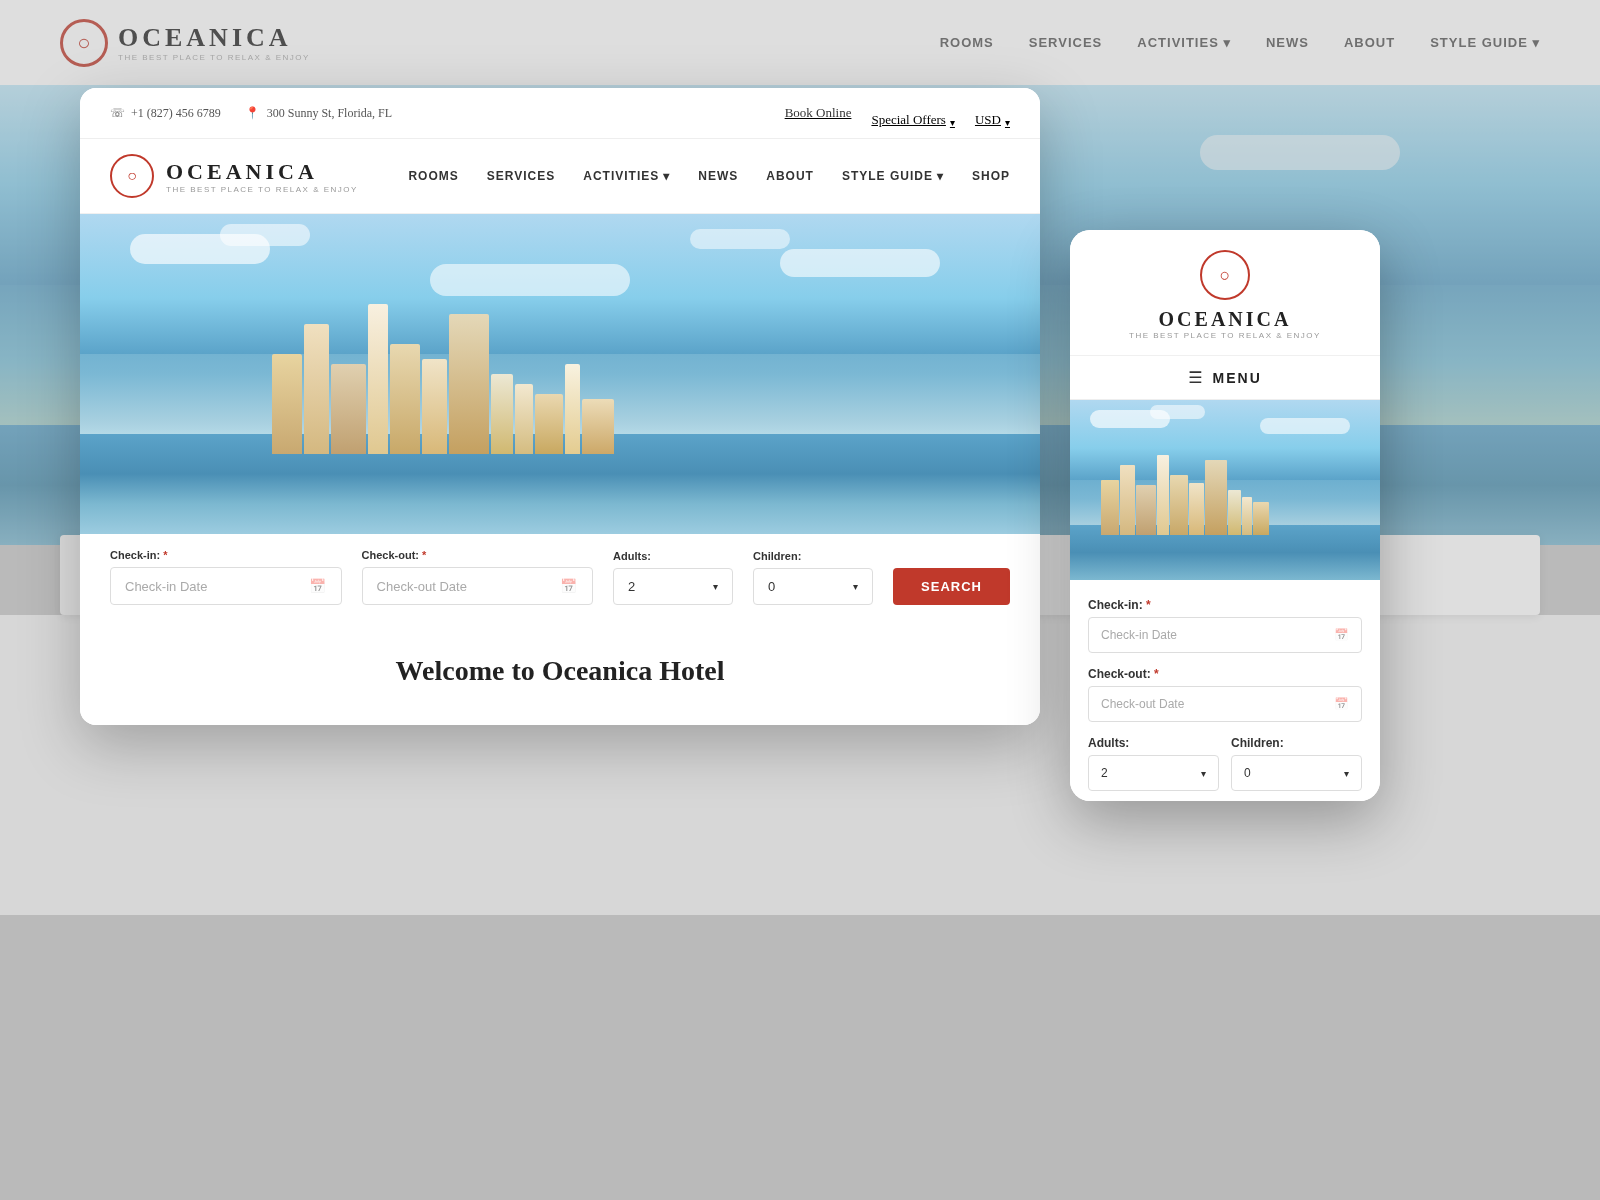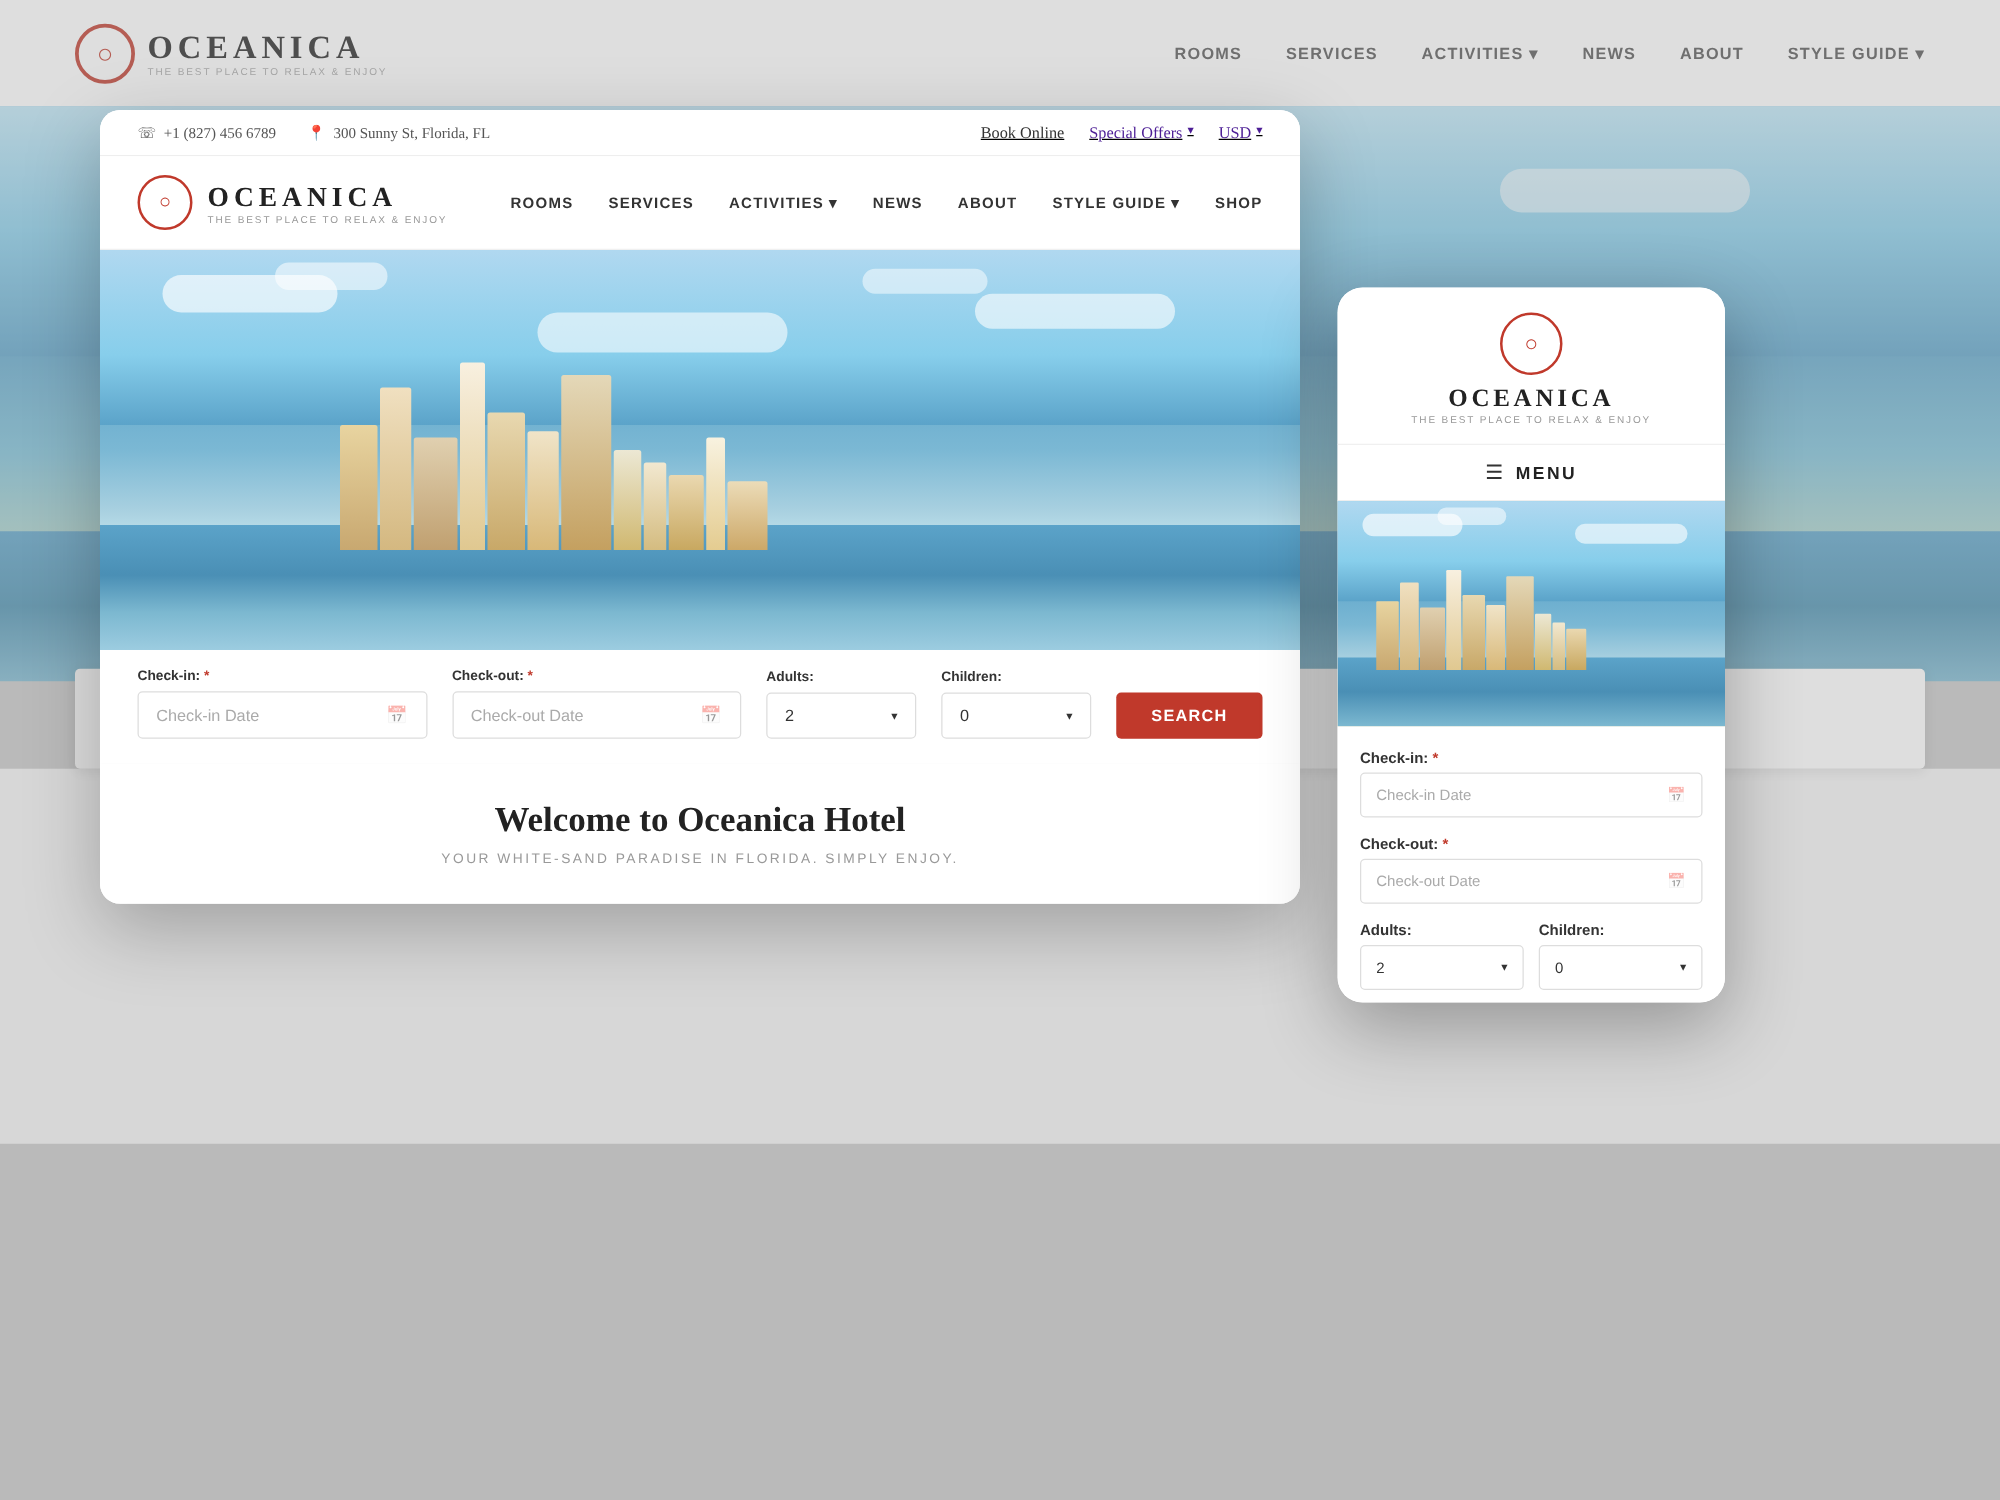--- a/index.html
+++ b/index.html
@@ -57,25 +57,26 @@
     }
 
     .topbar-link {
       font-size: 13px;
       color: #333;
       cursor: pointer;
     }
 
     .topbar-dropdown {
       font-size: 13px;
-      color: #4c1d95;
+      color: #000000;
       cursor: pointer;
       display: flex;
-      align-items: flex-start;
+      align-items: flex-end;
       gap: 4px;
+      margin-top: 14px;
     }
 
     
     .desktop-nav {
       background: #fff;
       padding: 15px 30px;
       display: flex;
       align-items: center;
       border-bottom: 1px solid #f0f0f0;
     }
@@ -673,21 +674,20 @@
       <div class="booking-select">
         <span>0</span>
         <span style="font-size:10px;">▾</span>
       </div>
     </div>
     <button class="booking-btn">SEARCH</button>
   </div>
 
   <div class="desktop-content">
     <h2>Welcome to Oceanica Hotel</h2>
-    <p>YOUR WHITE-SAND PARADISE IN FLORIDA. SIMPLY ENJOY.</p>
   </div>
 </div>
 
 <div class="mobile-mockup">
 
   <div class="mobile-header">
     <div class="mobile-logo-circle">
       <span style="font-size:18px;font-weight:200;color:#c0392b;">○</span>
     </div>
     <div class="mobile-brand">OCEANICA</div>

